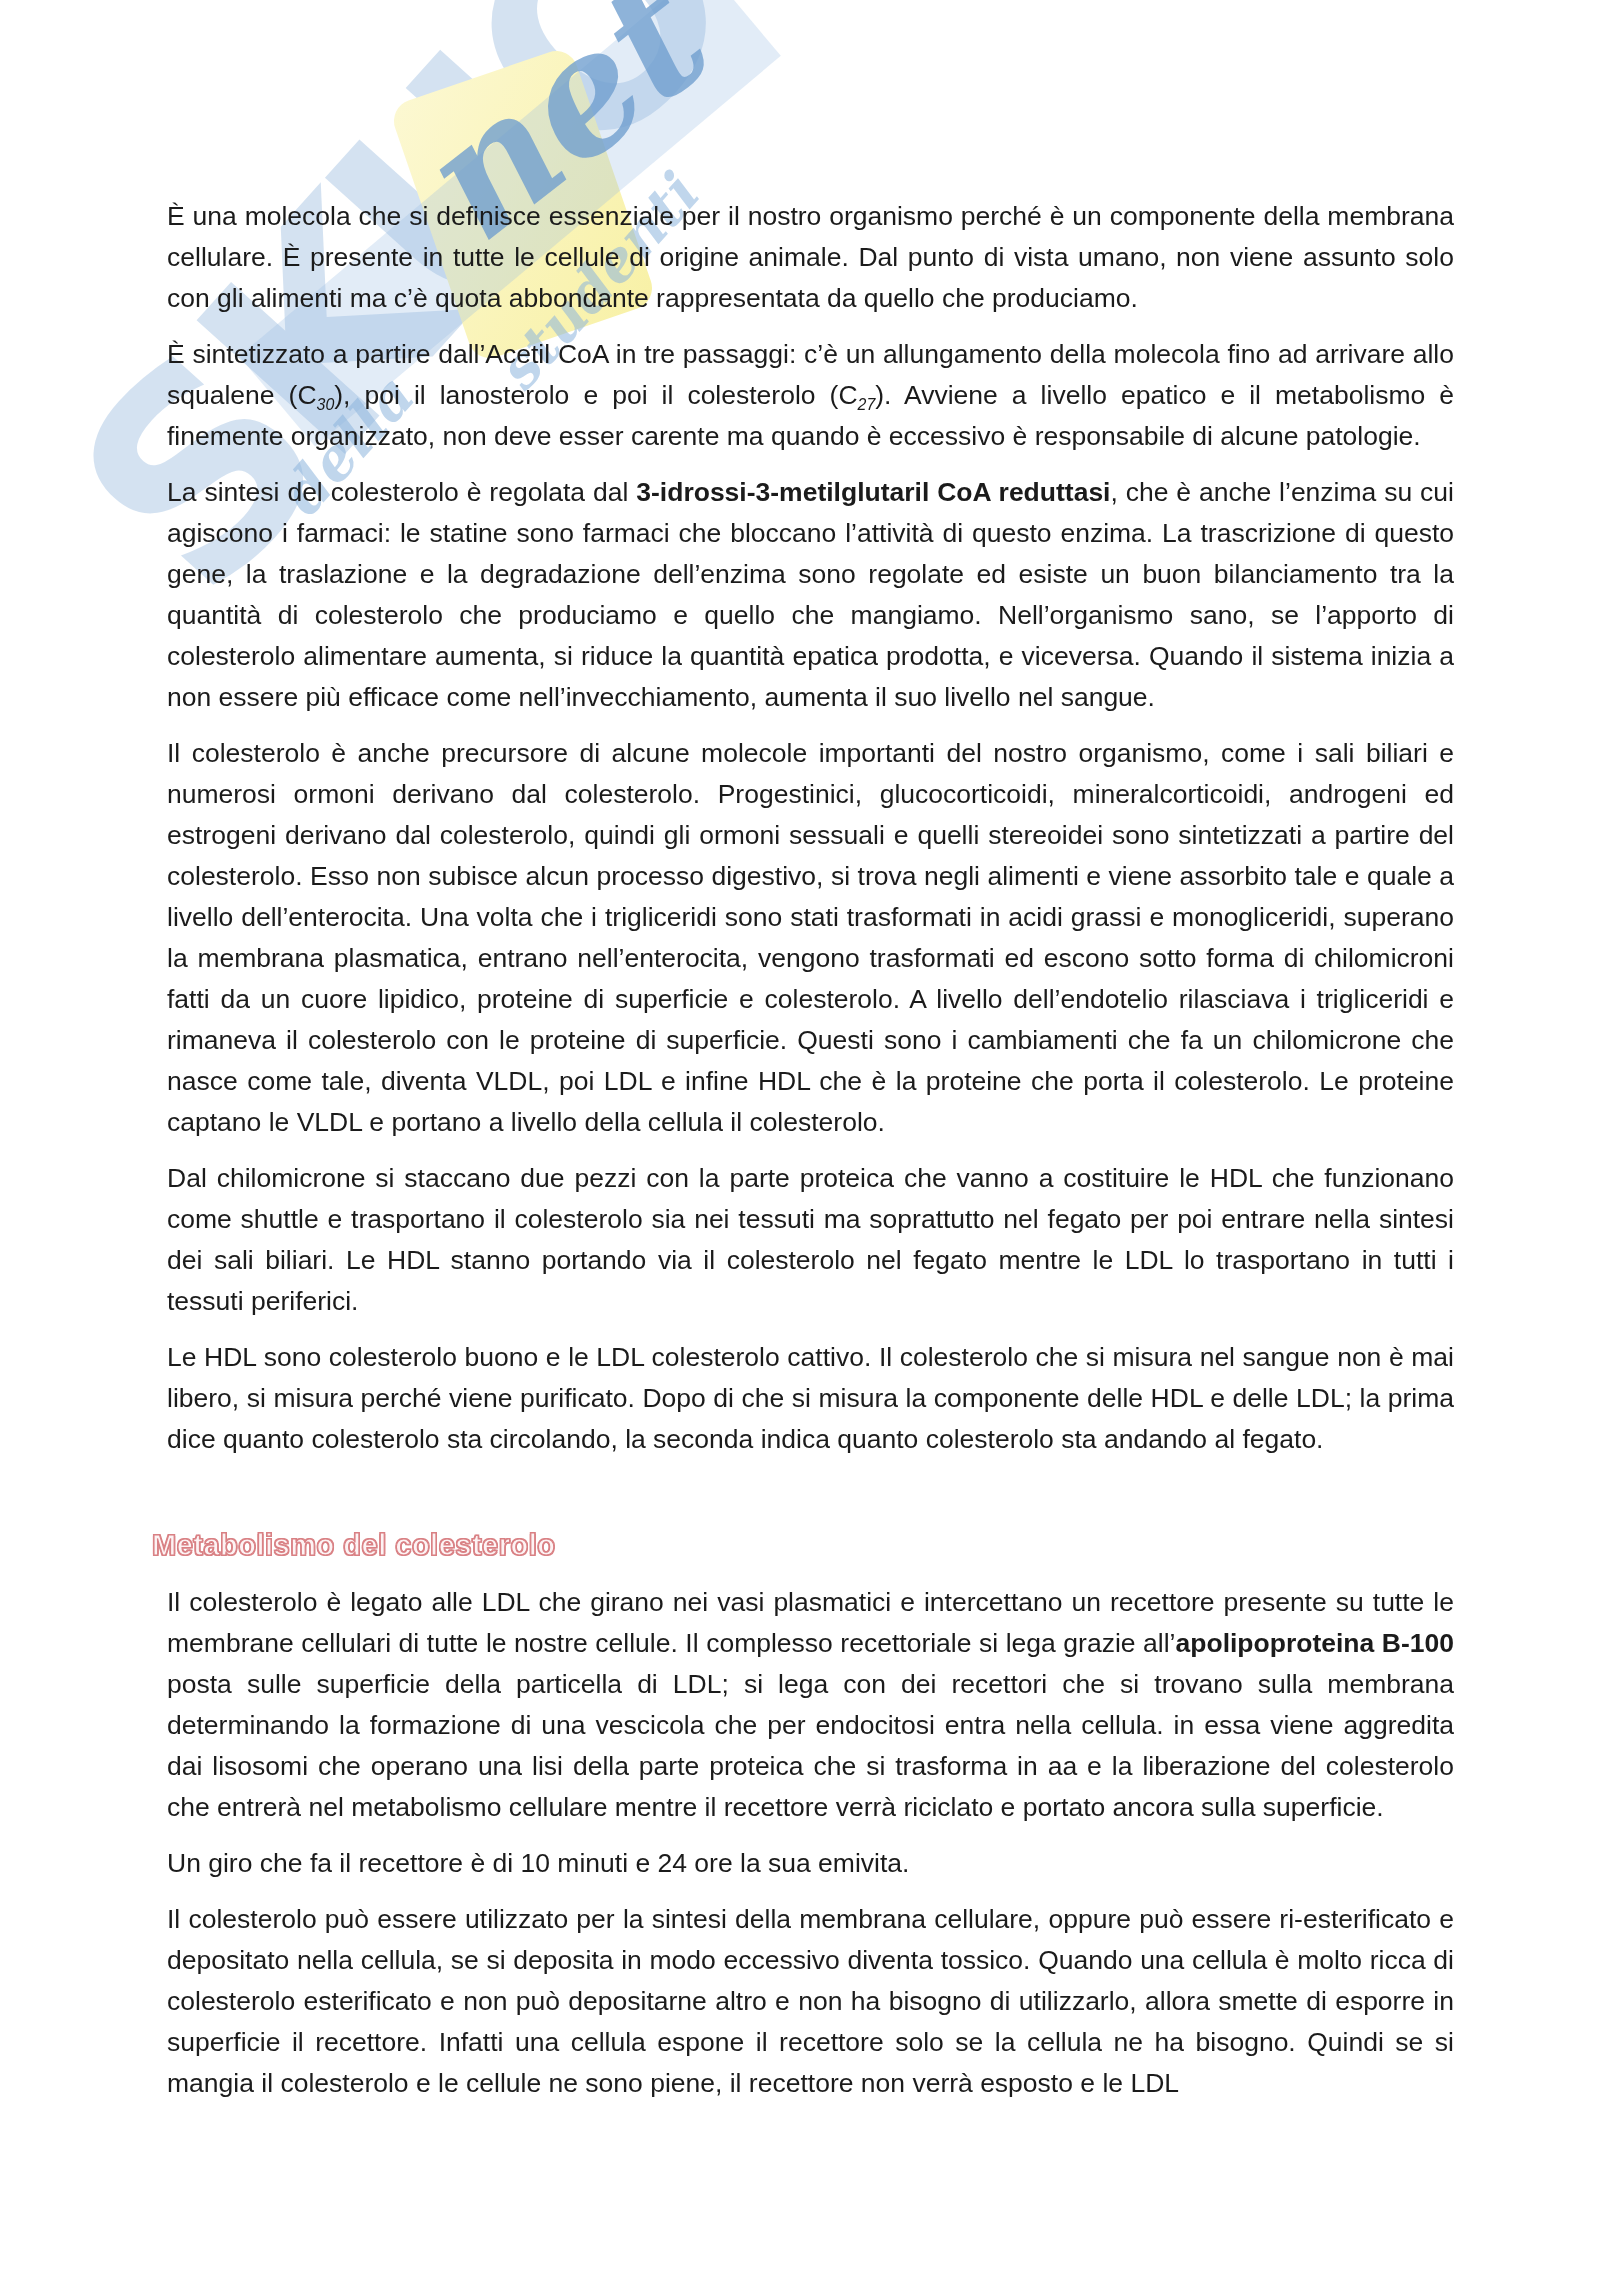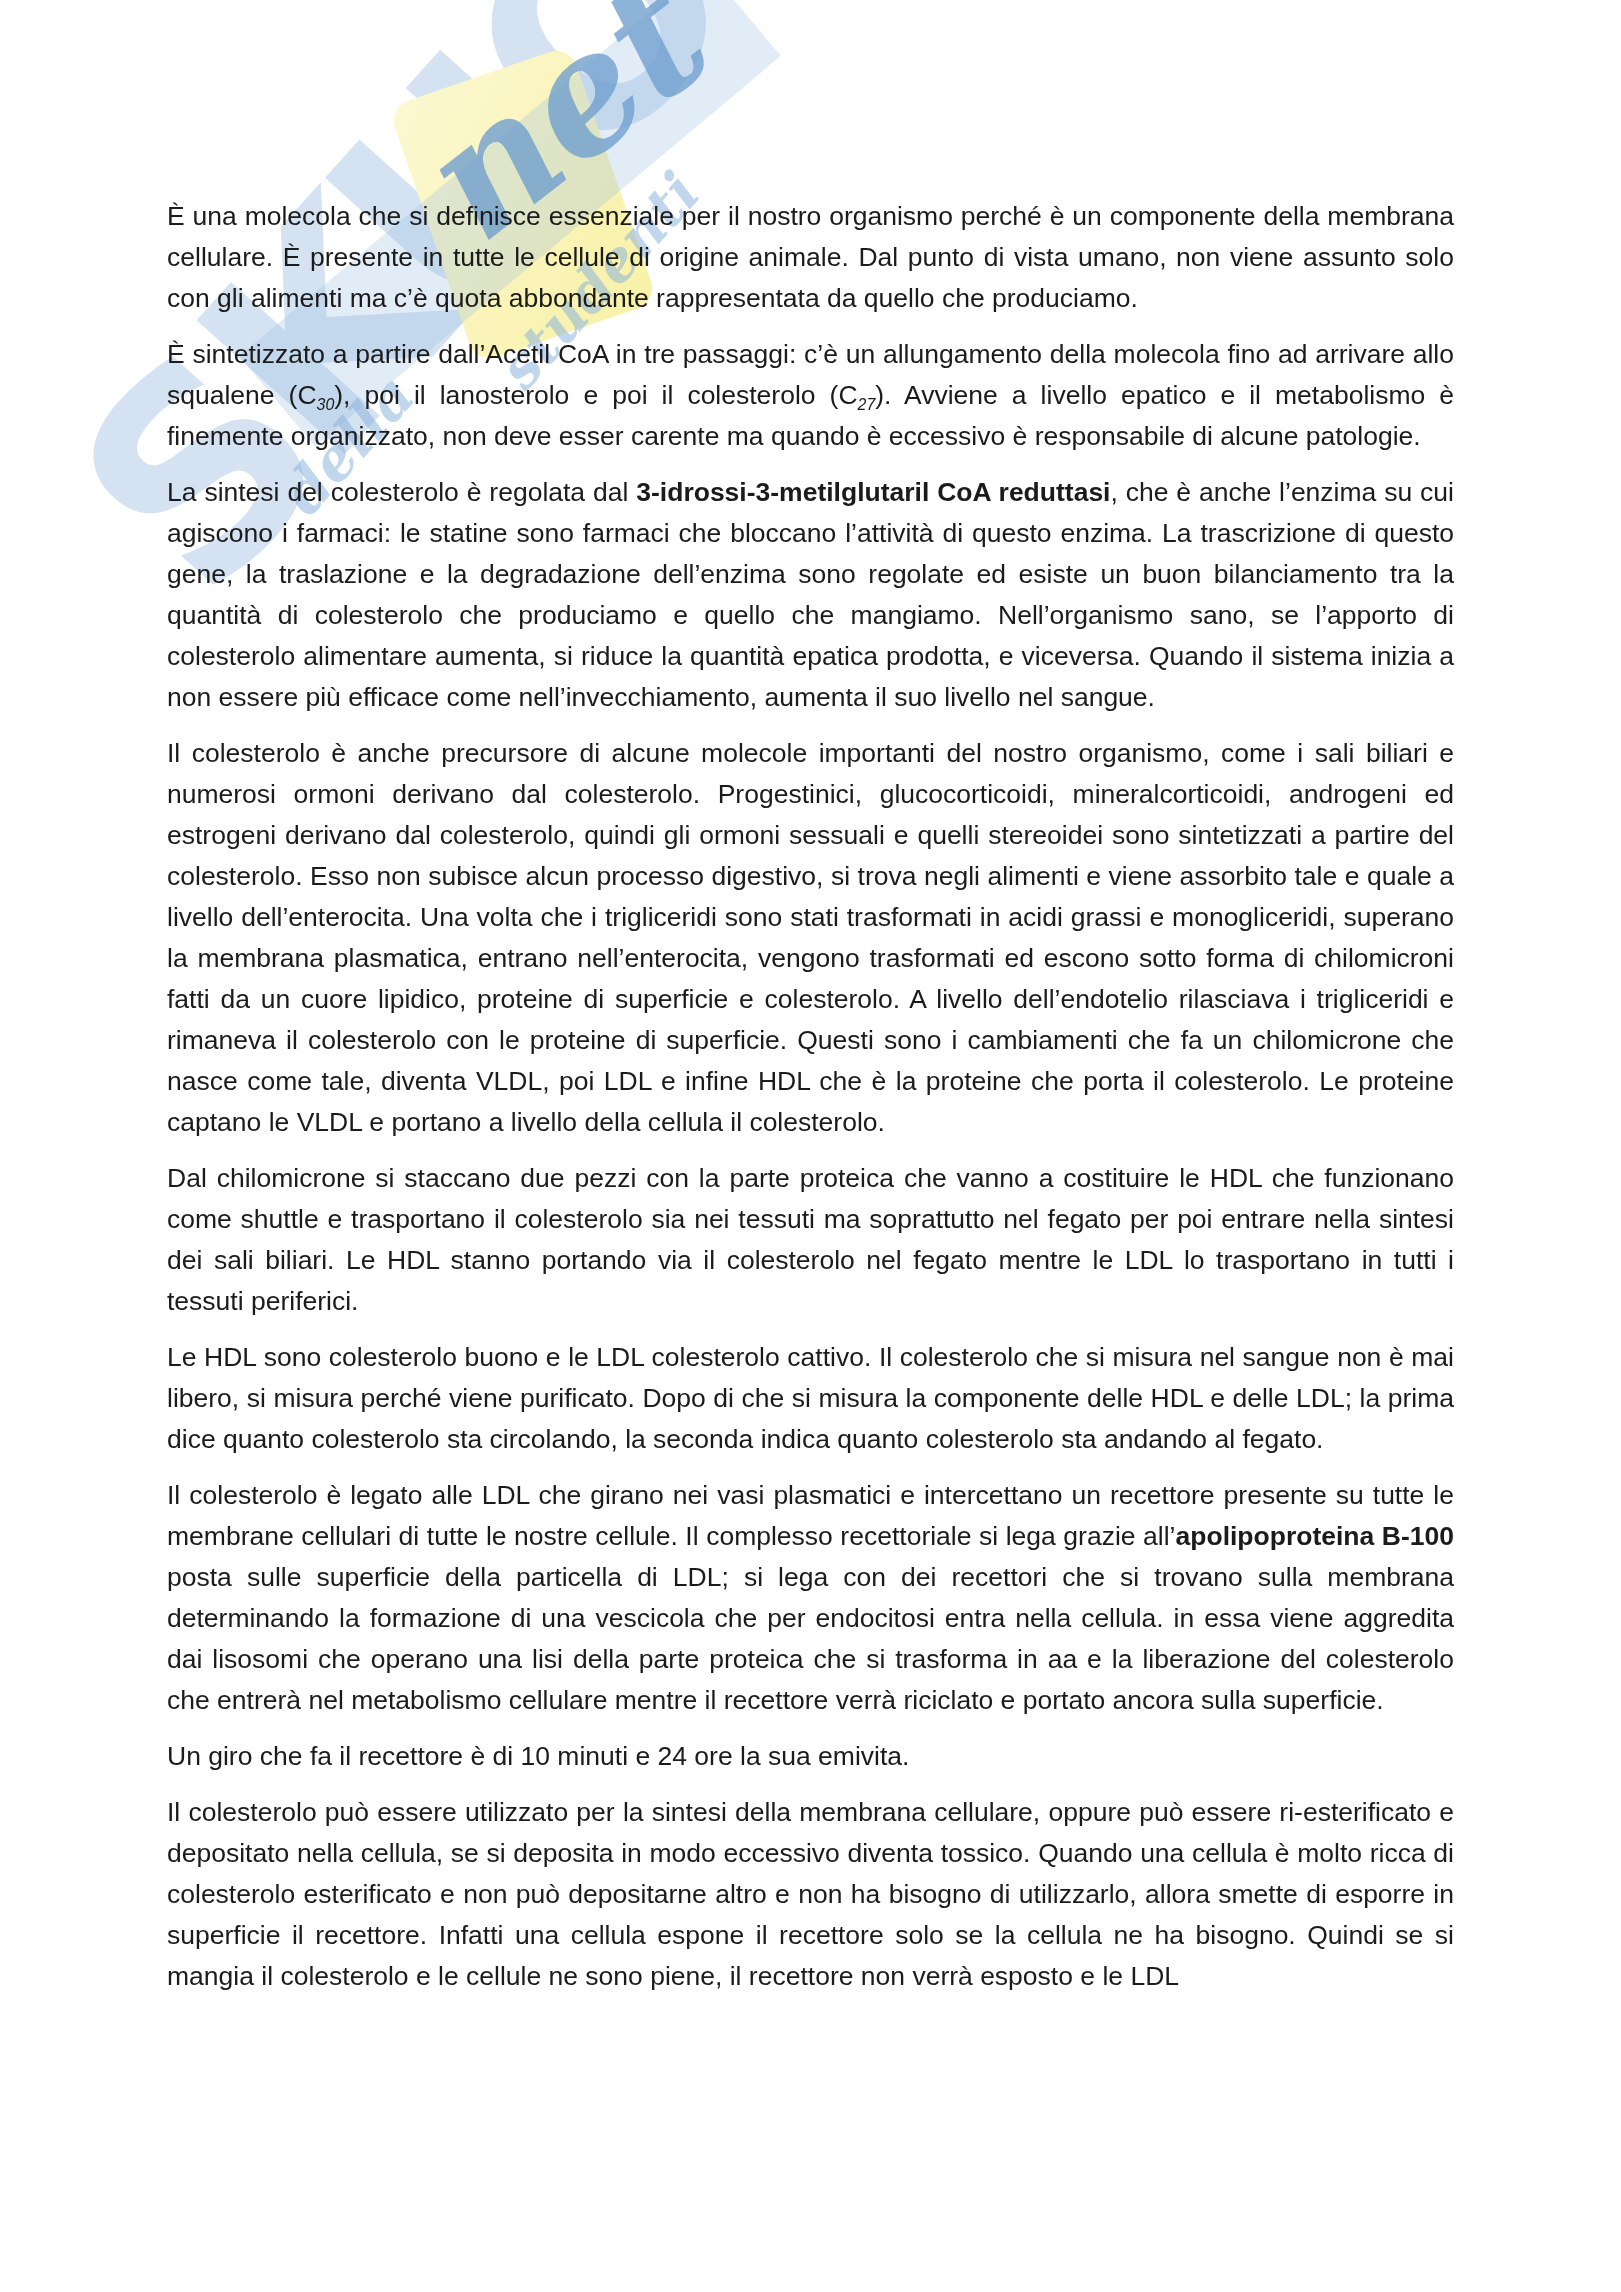--- a/index.html
+++ b/index.html
@@ -99,19 +99,20 @@
     <span class="wm-tag wm-tag-right">studenti</span>
   </div>
 
   <div class="content" id="doc-content">
       <p><span>È una molecola che si definisce essenziale per il nostro organismo perché è un componente della membrana cellulare. È presente in tutte le cellule di origine animale. Dal punto di vista umano, non viene assunto solo con gli alimenti ma c’è quota abbondante rappresentata da quello che produciamo.</span></p>
       <p><span>È sintetizzato a partire dall’Acetil CoA in tre passaggi: c’è un allungamento della molecola fino ad arrivare allo squalene (C</span><sub>30</sub><span>), poi il lanosterolo e poi il colesterolo (C</span><sub>27</sub><span>). Avviene a livello epatico e il metabolismo è finemente organizzato, non deve esser carente ma quando è eccessivo è responsabile di alcune patologie.</span></p>
       <p><span>La sintesi del colesterolo è regolata dal </span><b>3-idrossi-3-metilglutaril CoA reduttasi</b><span>, che è anche l’enzima su cui agiscono i farmaci: le statine sono farmaci che bloccano l’attività di questo enzima. La trascrizione di questo gene, la traslazione e la degradazione dell’enzima sono regolate ed esiste un buon bilanciamento tra la quantità di colesterolo che produciamo e quello che mangiamo. Nell’organismo sano, se l’apporto di colesterolo alimentare aumenta, si riduce la quantità epatica prodotta, e viceversa. Quando il sistema inizia a non essere più efficace come nell’invecchiamento, aumenta il suo livello nel sangue.</span></p>
       <p><span>Il colesterolo è anche precursore di alcune molecole importanti del nostro organismo, come i sali biliari e numerosi ormoni derivano dal colesterolo. Progestinici, glucocorticoidi, mineralcorticoidi, androgeni ed estrogeni derivano dal colesterolo, quindi gli ormoni sessuali e quelli stereoidei sono sintetizzati a partire del colesterolo. Esso non subisce alcun processo digestivo, si trova negli alimenti e viene assorbito tale e quale a livello dell’enterocita. Una volta che i trigliceridi sono stati trasformati in acidi grassi e monogliceridi, superano la membrana plasmatica, entrano nell’enterocita, vengono trasformati ed escono sotto forma di chilomicroni fatti da un cuore lipidico, proteine di superficie e colesterolo. A livello dell’endotelio rilasciava i trigliceridi e rimaneva il colesterolo con le proteine di superficie. Questi sono i cambiamenti che fa un chilomicrone che nasce come tale, diventa VLDL, poi LDL e infine HDL che è la proteine che porta il colesterolo. Le proteine captano le VLDL e portano a livello della cellula il colesterolo.</span></p>
       <p><span>Dal chilomicrone si staccano due pezzi con la parte proteica che vanno a costituire le HDL che funzionano come shuttle e trasportano il colesterolo sia nei tessuti ma soprattutto nel fegato per poi entrare nella sintesi dei sali biliari. Le HDL stanno portando via il colesterolo nel fegato mentre le LDL lo trasportano in tutti i tessuti periferici.</span></p>
       <p><span>Le HDL sono colesterolo buono e le LDL colesterolo cattivo. Il colesterolo che si misura nel sangue non è mai libero, si misura perché viene purificato. Dopo di che si misura la componente delle HDL e delle LDL; la prima dice quanto colesterolo sta circolando, la seconda indica quanto colesterolo sta andando al fegato.</span></p>
+      <h2 class="later">Metabolismo del colesterolo</h2>
       <p><span>Il colesterolo è legato alle LDL che girano nei vasi plasmatici e intercettano un recettore presente su tutte le membrane cellulari di tutte le nostre cellule. Il complesso recettoriale si lega grazie all’</span><b>apolipoproteina B-100</b><span> posta sulle superficie della particella di LDL; si lega con dei recettori che si trovano sulla membrana determinando la formazione di una vescicola che per endocitosi entra nella cellula. in essa viene aggredita dai lisosomi che operano una lisi della parte proteica che si trasforma in aa e la liberazione del colesterolo che entrerà nel metabolismo cellulare mentre il recettore verrà riciclato e portato ancora sulla superficie.</span></p>
       <p><span>Un giro che fa il recettore è di 10 minuti e 24 ore la sua emivita.</span></p>
       <p><span>Il colesterolo può essere utilizzato per la sintesi della membrana cellulare, oppure può essere ri-esterificato e depositato nella cellula, se si deposita in modo eccessivo diventa tossico. Quando una cellula è molto ricca di colesterolo esterificato e non può depositarne altro e non ha bisogno di utilizzarlo, allora smette di esporre in superficie il recettore. Infatti una cellula espone il recettore solo se la cellula ne ha bisogno. Quindi se si mangia il colesterolo e le cellule ne sono piene, il recettore non verrà esposto e le LDL</span></p>
     </div>
 
 </div>
 
 
 </body></html>

